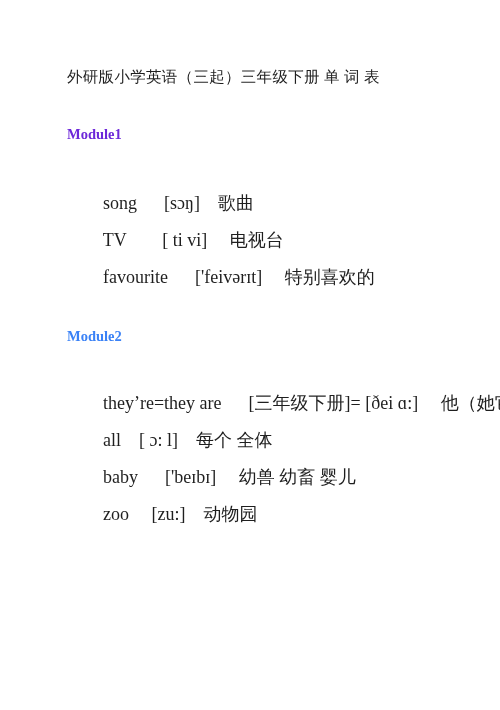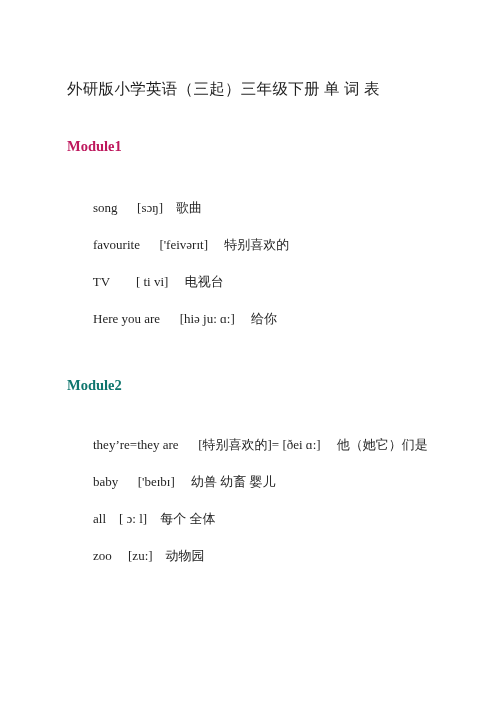--- a/index.html
+++ b/index.html
@@ -13,21 +13,21 @@
     overflow: hidden;
     font-family: "Liberation Serif", "DejaVu Serif", serif;
     color: #1a1a1a;
   }
   .page {
     position: relative;
     width: 500px;
     height: 614px;
     background: #ffffff;
     box-sizing: border-box;
-    padding: 18px 34px;
+    padding: 6px 34px;
   }
   .doc-title {
     margin: 0;
     padding-top: 59px;
     padding-left: 33px;
     font-size: 15.5px;
     font-weight: normal;
     letter-spacing: 0.3px;
     line-height: 1.5;
     white-space: pre;
@@ -42,21 +42,21 @@
     line-height: 1;
     white-space: pre;
   }
   .entry-list {
     list-style: none;
     margin: 0;
     padding: 0;
   }
   .entry {
     display: block;
-    font-size: 13px;
+    font-size: 18px;
     line-height: 1;
     height: 37px;
     white-space: pre;
     color: #1f1f1f;
   }
   .entry .term,
   .entry .phonetic,
   .entry .meaning {
     white-space: pre;
   }
@@ -69,52 +69,49 @@
 </head>
 <body style="background: rgb(255, 255, 255);">
 
 <div class="page" style="background: rgb(255, 255, 255);">
 
   <h1 class="doc-title">外研版小学英语（三起）三年级下册 单 词 表</h1>
 
   <div class="spacer-module1-top"></div>
 
   <div class="module-block">
-    <div class="module-heading" style="color: #be185d;">Module1</div>
+    <div class="module-heading" style="color: #6d28d9;">Module1</div>
     <div class="spacer-after-heading1"></div>
     <ul class="entry-list">
       <li class="entry">
         <span class="term">song</span><span class="gap">      </span><span class="phonetic">[sɔŋ]</span><span class="gap">    </span><span class="meaning">歌曲</span>
       </li>
       <li class="entry">
-        <span class="term">favourite</span><span class="gap">      </span><span class="phonetic">['feivərɪt]</span><span class="gap">     </span><span class="meaning">特别喜欢的</span>
-      </li>
-      <li class="entry">
         <span class="term">TV</span><span class="gap">        </span><span class="phonetic">[ ti vi]</span><span class="gap">     </span><span class="meaning">电视台</span>
       </li>
       <li class="entry">
-        <span class="term">Here you are</span><span class="gap">      </span><span class="phonetic">[hiə ju: ɑ:]</span><span class="gap">     </span><span class="meaning">给你</span>
+        <span class="term">favourite</span><span class="gap">      </span><span class="phonetic">['feivərɪt]</span><span class="gap">     </span><span class="meaning">特别喜欢的</span>
       </li>
     </ul>
   </div>
 
   <div class="spacer-between-modules"></div>
 
   <div class="module-block">
-    <div class="module-heading" style="color: #0f766e;">Module2</div>
+    <div class="module-heading" style="color: #3b82f6;">Module2</div>
     <div class="spacer-after-heading2"></div>
     <ul class="entry-list">
       <li class="entry">
-        <span class="term">they’re=they are</span><span class="gap">      </span><span class="phonetic">[特别喜欢的]= [ðei ɑ:]</span><span class="gap">     </span><span class="meaning">他（她它）们是</span>
+        <span class="term">they’re=they are</span><span class="gap">      </span><span class="phonetic">[三年级下册]= [ðei ɑ:]</span><span class="gap">     </span><span class="meaning">他（她它）们是</span>
+      </li>
+      <li class="entry">
+        <span class="term">all</span><span class="gap">    </span><span class="phonetic">[ ɔ: l]</span><span class="gap">    </span><span class="meaning">每个 全体</span>
       </li>
       <li class="entry">
         <span class="term">baby</span><span class="gap">      </span><span class="phonetic">['beɪbɪ]</span><span class="gap">     </span><span class="meaning">幼兽 幼畜 婴儿</span>
-      </li>
-      <li class="entry">
-        <span class="term">all</span><span class="gap">    </span><span class="phonetic">[ ɔ: l]</span><span class="gap">    </span><span class="meaning">每个 全体</span>
       </li>
       <li class="entry">
         <span class="term">zoo</span><span class="gap">     </span><span class="phonetic">[zu:]</span><span class="gap">    </span><span class="meaning">动物园</span>
       </li>
     </ul>
   </div>
 
 </div>
 
 </body></html>

